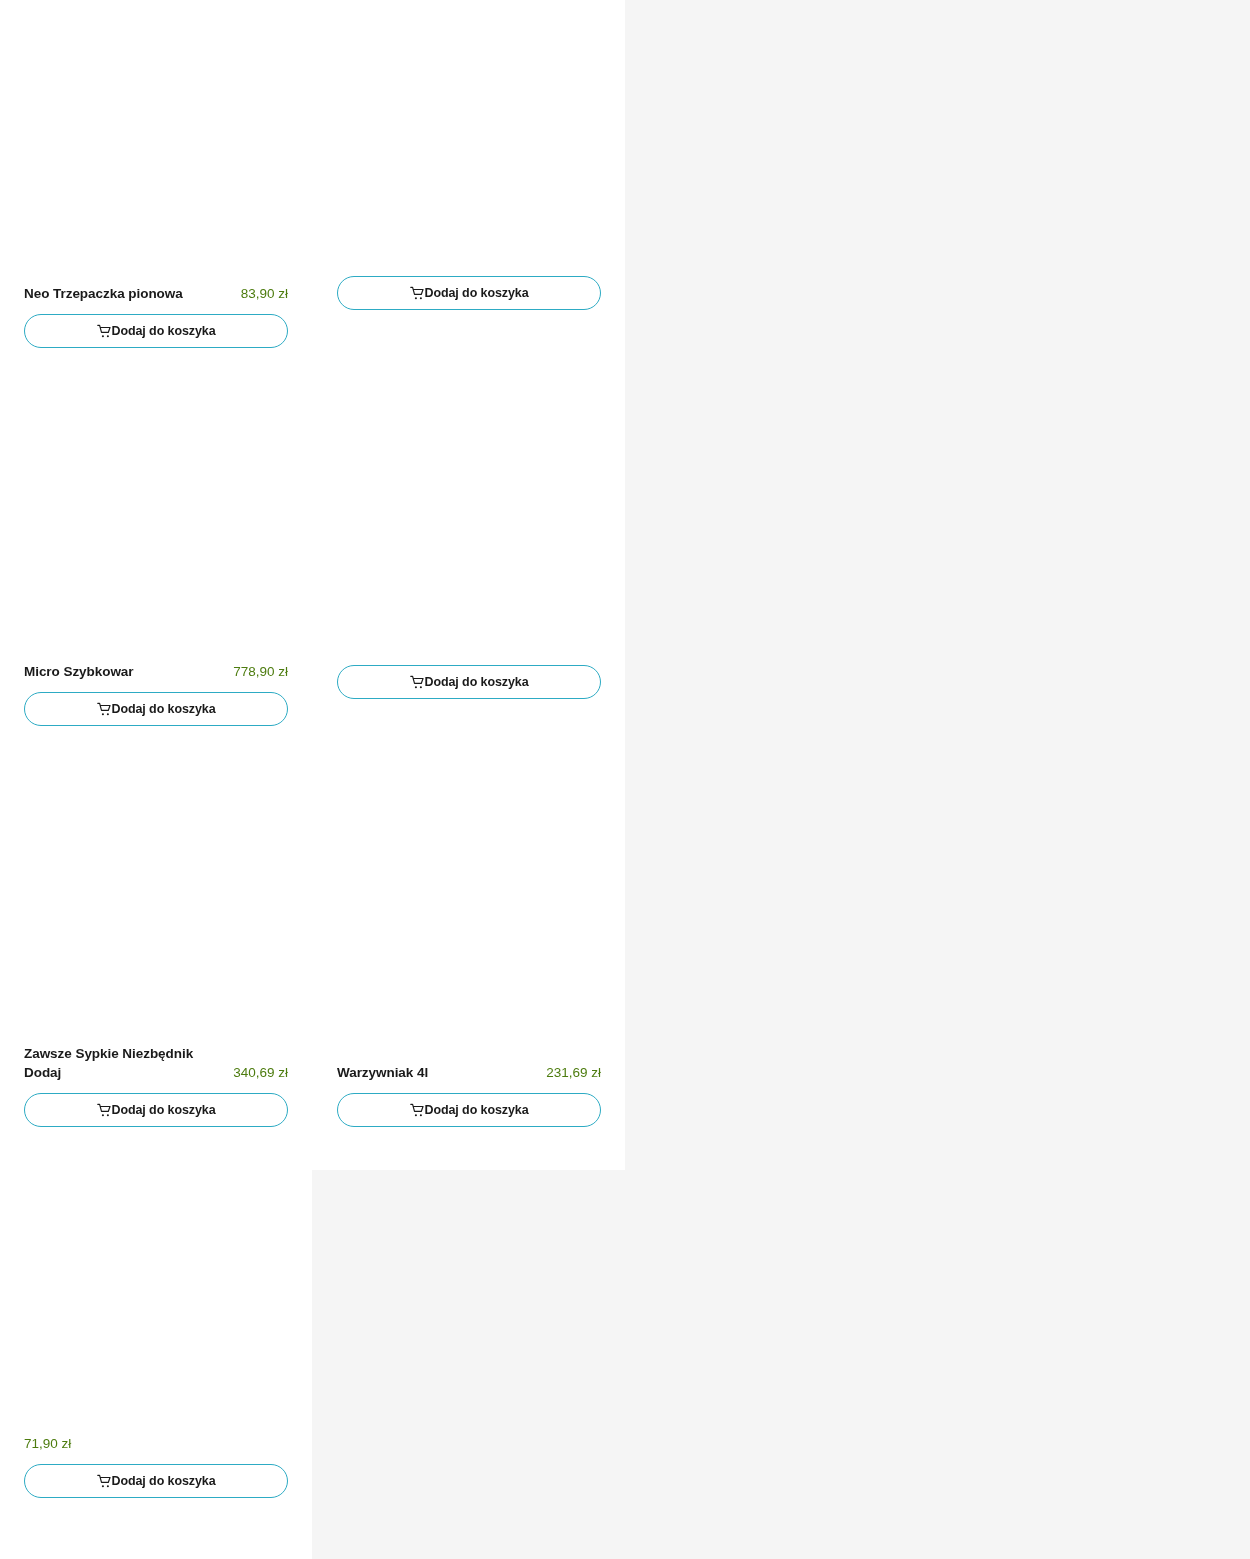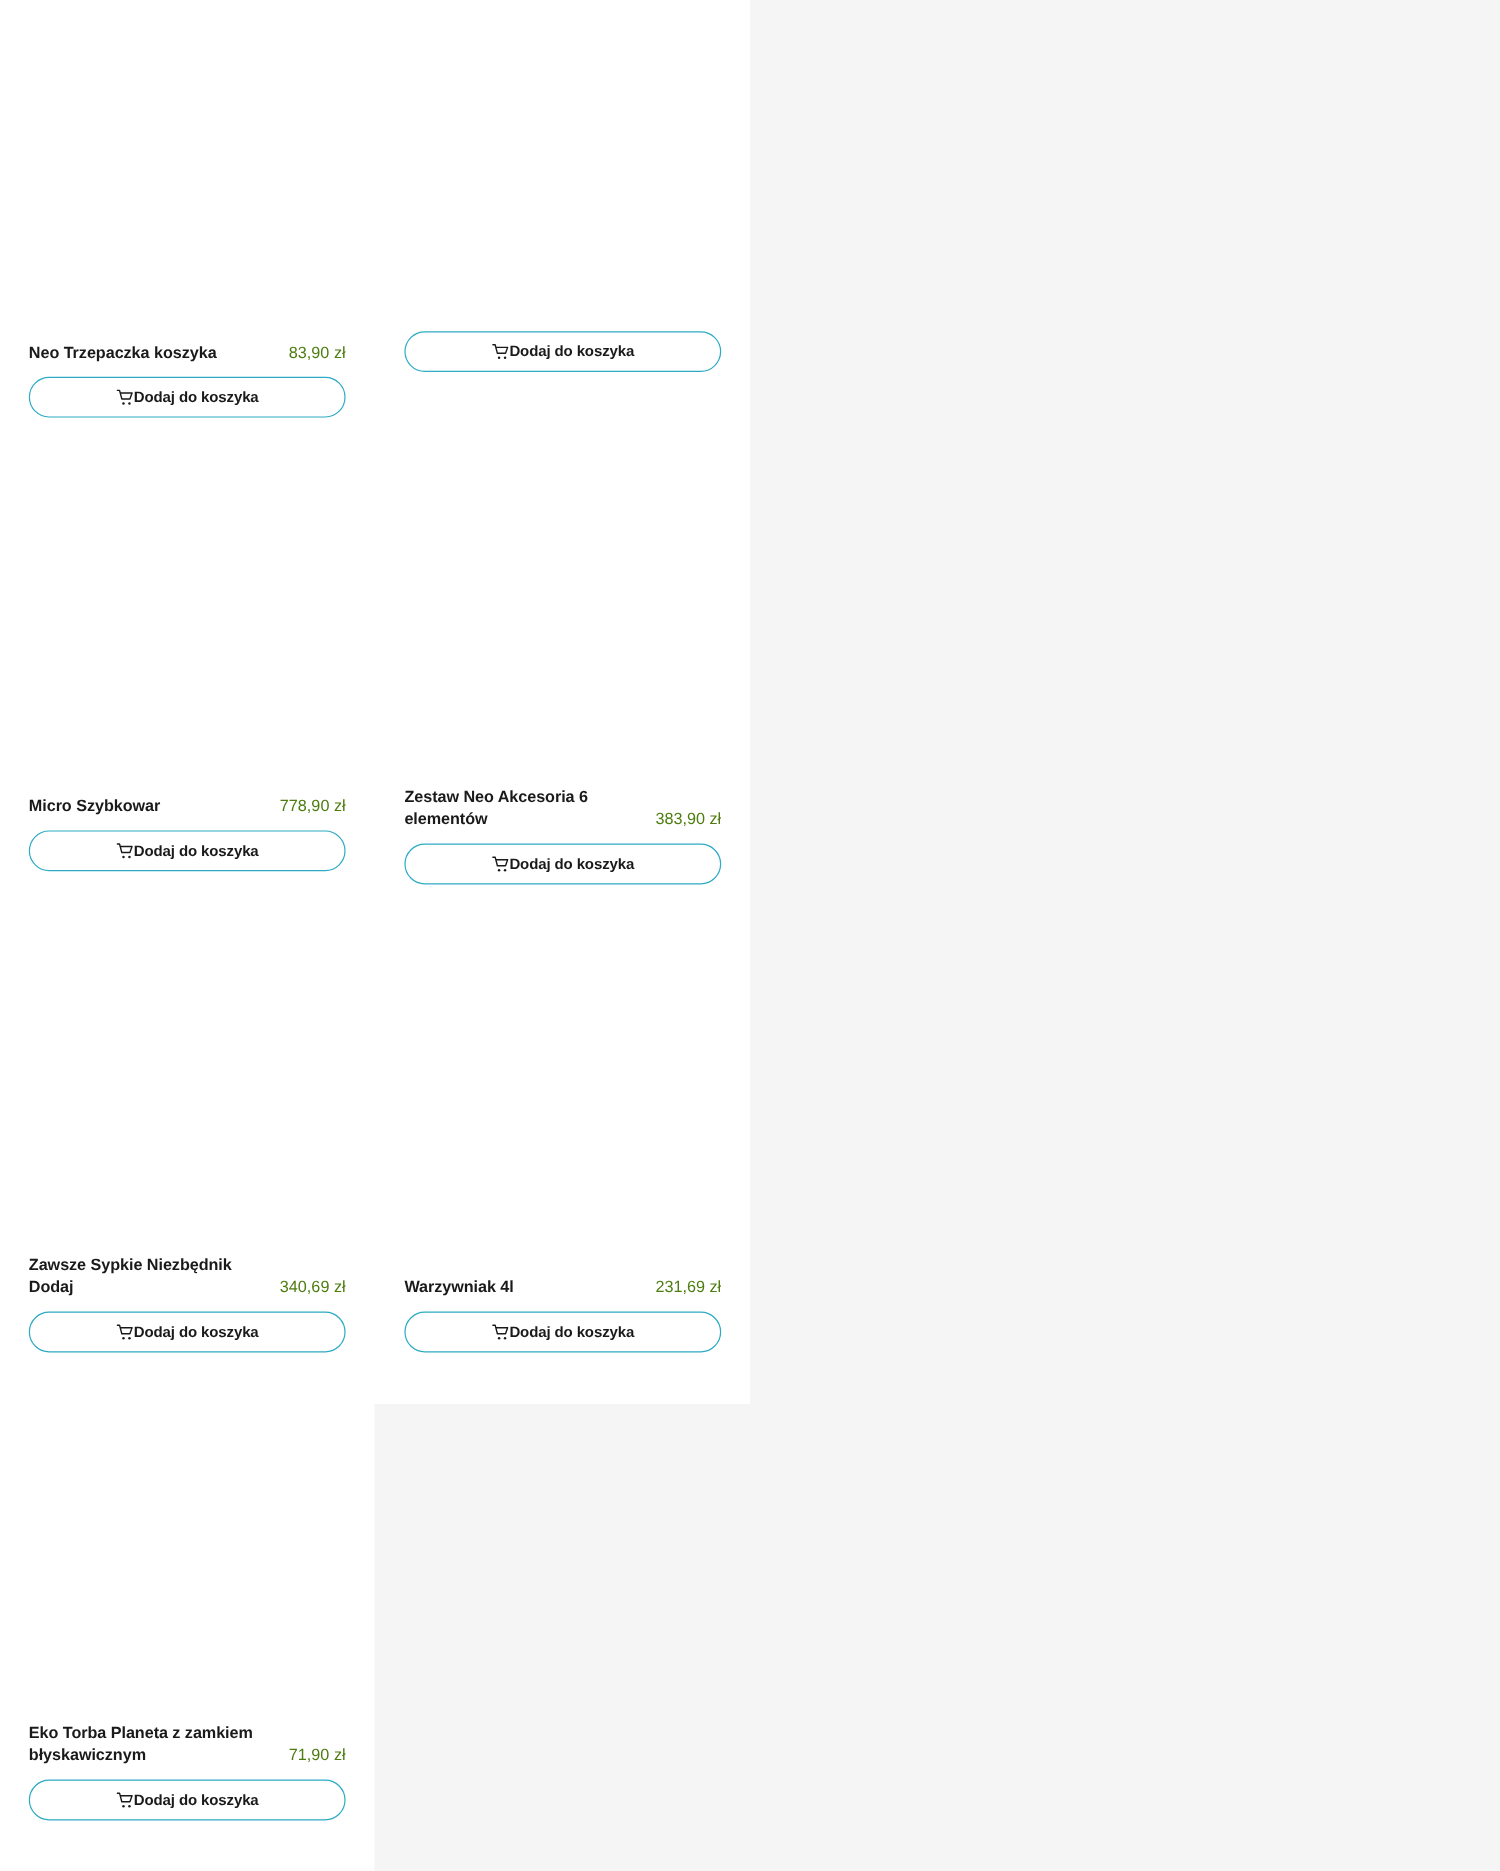--- a/index.html
+++ b/index.html
@@ -129,21 +129,21 @@
 
 <div class="surface-main"></div>
 <div class="surface-left-tail"></div>
 
 <div class="product-grid">
 
   <div class="grid-row">
     <div class="product-card col-left" style="top:0px;">
       <div class="product-media" style="height:284px;"></div>
       <div class="product-meta">
-        <span class="product-title">Neo Trzepaczka koszyka</span>
+        <span class="product-title">Neo Trzepaczka pionowa</span>
         <span class="product-price">83,90 zł</span>
       </div>
       <button class="add-to-cart-btn">
         <span class="cart-icon">
           <svg viewBox="0 0 16 16" width="15" height="15" fill="none" stroke="#1a1a1a" stroke-width="1.25" stroke-linecap="round" stroke-linejoin="round">
             <path d="M0.8 1.4h2.0l2.0 7.6h7.2l1.9-5.3H4.2"></path>
             <circle cx="6.3" cy="13.0" r="1.1" fill="#1a1a1a" stroke="none"></circle>
             <circle cx="11.6" cy="13.0" r="1.1" fill="#1a1a1a" stroke="none"></circle>
           </svg>
         </span>
@@ -180,24 +180,20 @@
             <circle cx="6.3" cy="13.0" r="1.1" fill="#1a1a1a" stroke="none"></circle>
             <circle cx="11.6" cy="13.0" r="1.1" fill="#1a1a1a" stroke="none"></circle>
           </svg>
         </span>
         <span class="btn-label">Dodaj do koszyka</span>
       </button>
     </div>
 
     <div class="product-card col-right" style="top:370px;">
       <div class="product-media" style="height:284px;"></div>
-      <div class="product-meta">
-        <span class="product-title">Zestaw Neo Akcesoria 6 elementów</span>
-        <span class="product-price">383,90 zł</span>
-      </div>
       <button class="add-to-cart-btn">
         <span class="cart-icon">
           <svg viewBox="0 0 16 16" width="15" height="15" fill="none" stroke="#1a1a1a" stroke-width="1.25" stroke-linecap="round" stroke-linejoin="round">
             <path d="M0.8 1.4h2.0l2.0 7.6h7.2l1.9-5.3H4.2"></path>
             <circle cx="6.3" cy="13.0" r="1.1" fill="#1a1a1a" stroke="none"></circle>
             <circle cx="11.6" cy="13.0" r="1.1" fill="#1a1a1a" stroke="none"></circle>
           </svg>
         </span>
         <span class="btn-label">Dodaj do koszyka</span>
       </button>
@@ -239,21 +235,20 @@
         </span>
         <span class="btn-label">Dodaj do koszyka</span>
       </button>
     </div>
   </div>
 
   <div class="grid-row">
     <div class="product-card col-left" style="top:1150px;">
       <div class="product-media" style="height:284px;"></div>
       <div class="product-meta">
-        <span class="product-title">Eko Torba Planeta z zamkiem błyskawicznym</span>
         <span class="product-price">71,90 zł</span>
       </div>
       <button class="add-to-cart-btn">
         <span class="cart-icon">
           <svg viewBox="0 0 16 16" width="15" height="15" fill="none" stroke="#1a1a1a" stroke-width="1.25" stroke-linecap="round" stroke-linejoin="round">
             <path d="M0.8 1.4h2.0l2.0 7.6h7.2l1.9-5.3H4.2"></path>
             <circle cx="6.3" cy="13.0" r="1.1" fill="#1a1a1a" stroke="none"></circle>
             <circle cx="11.6" cy="13.0" r="1.1" fill="#1a1a1a" stroke="none"></circle>
           </svg>
         </span>

